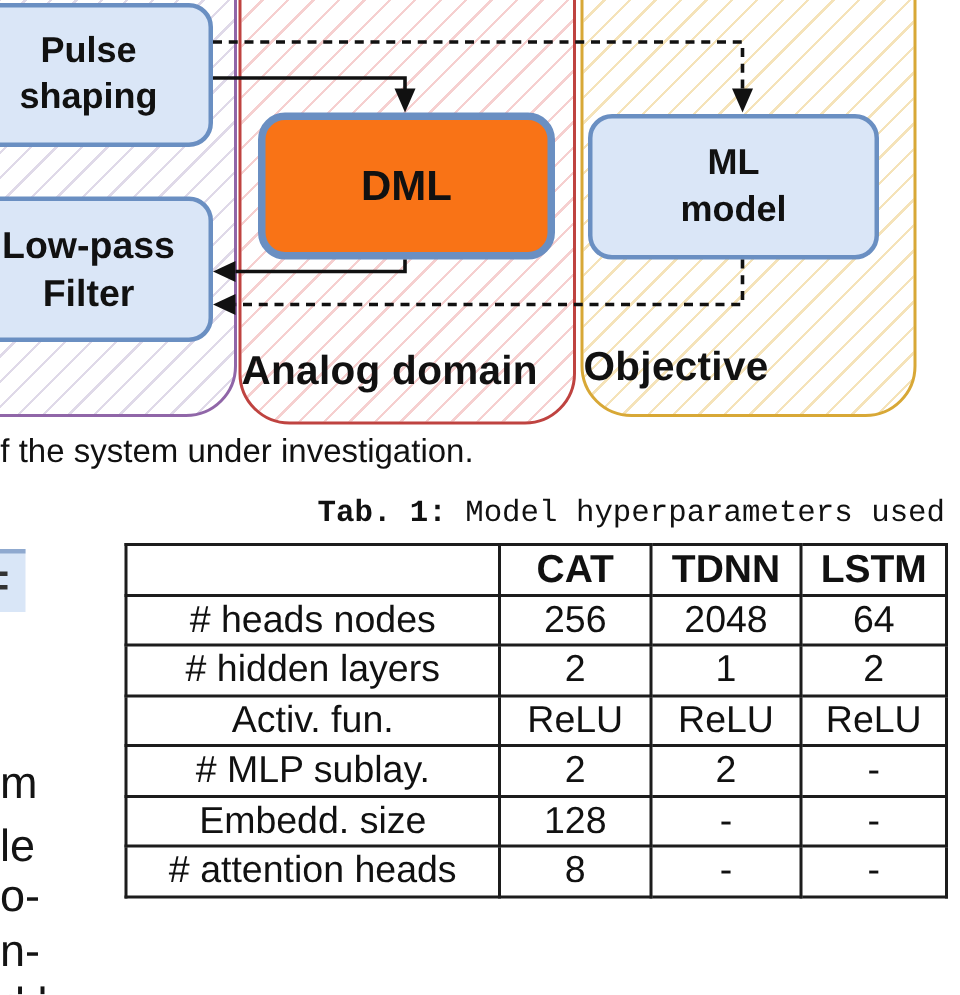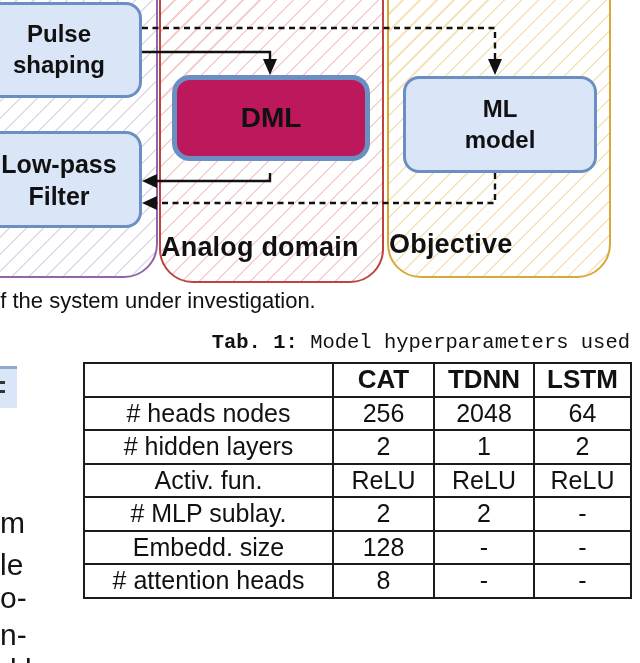--- a/index.html
+++ b/index.html
@@ -70,25 +70,25 @@
     <div class="dbox" style="left: -24px; top: 2px; width: 166px; height: 96px; background-color: rgb(218, 230, 247); border-color: rgb(106, 143, 194);">
       <span>Pulse</span>
       <span>shaping</span>
     </div>
 
     <div class="dbox" style="left: -24px; top: 131px; width: 166px; height: 97px; font-size: 25px; background-color: rgb(218, 230, 247); border-color: rgb(106, 143, 194);">
       <span>Low-pass</span>
       <span>Filter</span>
     </div>
 
-    <div class="dbox thick" style="left: 172px; top: 75px; width: 198px; height: 86px; background-color: #be185d; text-align: right;">
+    <div class="dbox thick" style="left: 172px; top: 75px; width: 198px; height: 98px; background-color: #f97316; text-align: right;">
       <span>DML</span>
     </div>
 
-    <div class="dbox" style="left: 403px; top: 76px; width: 194px; height: 97px; background-color: rgb(218, 230, 247); border-color: rgb(106, 143, 194);">
+    <div class="dbox" style="left: 392px; top: 76px; width: 194px; height: 97px; background-color: rgb(218, 230, 247); border-color: rgb(106, 143, 194);">
       <span>ML</span>
       <span>model</span>
     </div>
 
     <svg class="arrows" width="640" height="292">
       <path class="dash" d="M142,28 H495 V60"></path>
       <polygon points="488,59 502,59 495,75"></polygon>
       <path d="M142,52 H270 V60"></path>
       <polygon points="263,59 277,59 270,75"></polygon>
       <path d="M270,173 V181 H157"></path>

